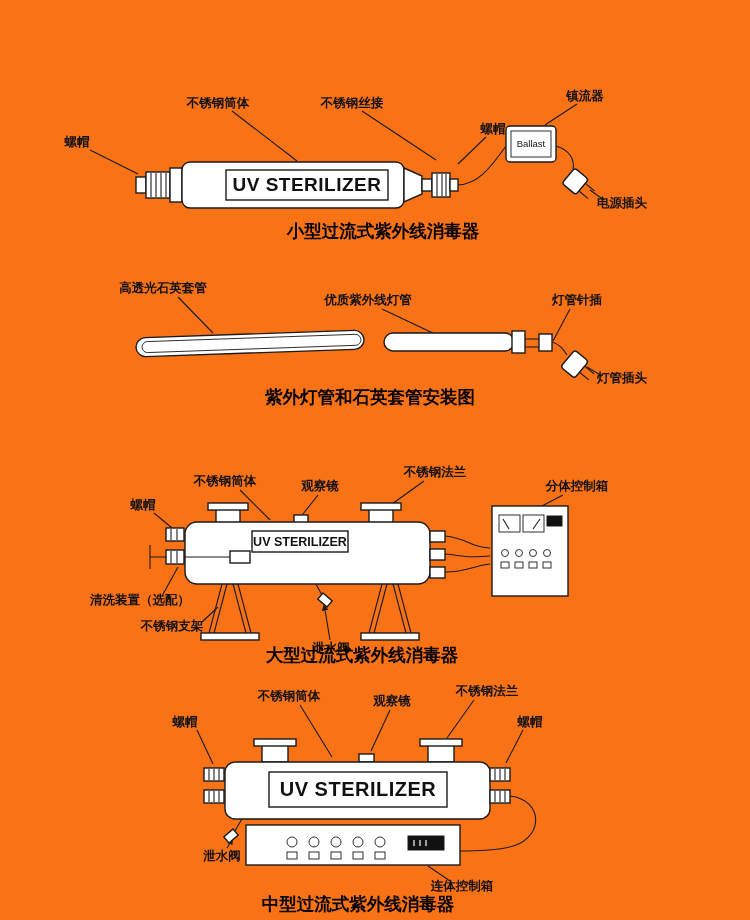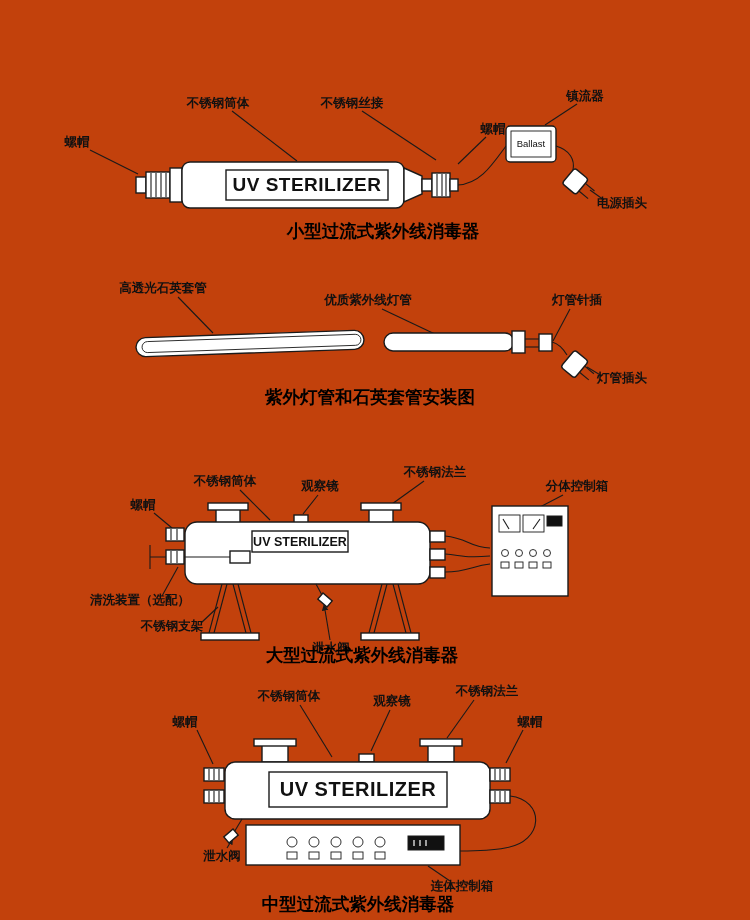--- a/index.html
+++ b/index.html
@@ -1,16 +1,16 @@
 <!DOCTYPE html>
 <html><head>
 <meta charset="utf-8">
 <style>
   html,body{margin:0;padding:0;background:#ffffff;}
-  .stage{width:750px;height:920px;background:#c2410c;overflow:hidden;font-family:"Liberation Sans",sans-serif;}
+  .stage{width:750px;height:920px;background:#f97316;overflow:hidden;font-family:"Liberation Sans",sans-serif;}
   svg{display:block;}
   .ln{stroke:#1a1a1a;stroke-width:1.1;fill:none;}
   .shape-thin{stroke:#1a1a1a;stroke-width:0.9;fill:none;}
   .fillw{stroke:#1a1a1a;stroke-width:1.4;fill:#ffffff;}
   .dark{fill:#111111;stroke:#1a1a1a;stroke-width:1;}
   .lbl{font:600 12.5px "Liberation Sans",sans-serif;fill:#111111;}
   .cap{font:700 17.5px "Liberation Sans",sans-serif;fill:#000000;}
   .uv-sm{font:700 19px "Liberation Sans",sans-serif;fill:#111111;letter-spacing:0.5px;}
   .uv-xs{font:700 12.5px "Liberation Sans",sans-serif;fill:#111111;}
   .uv-lg{font:700 20px "Liberation Sans",sans-serif;fill:#111111;letter-spacing:0.5px;}

